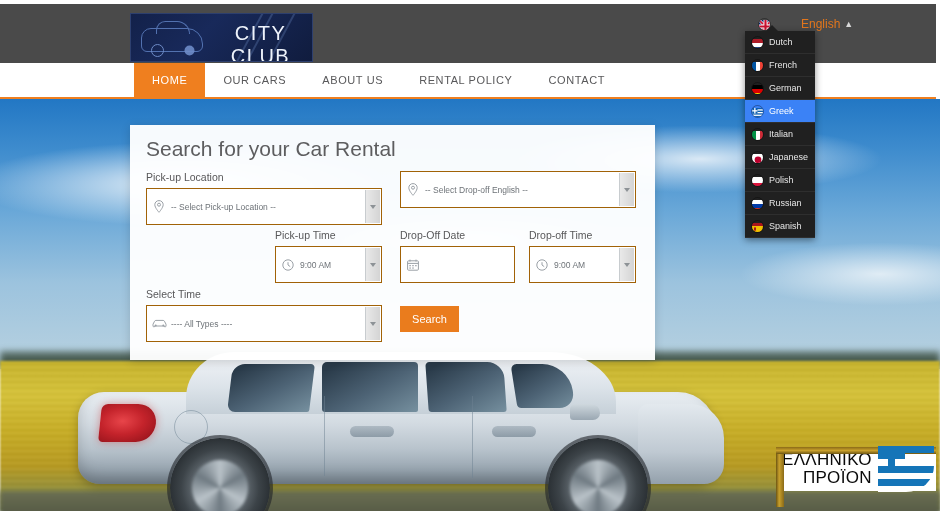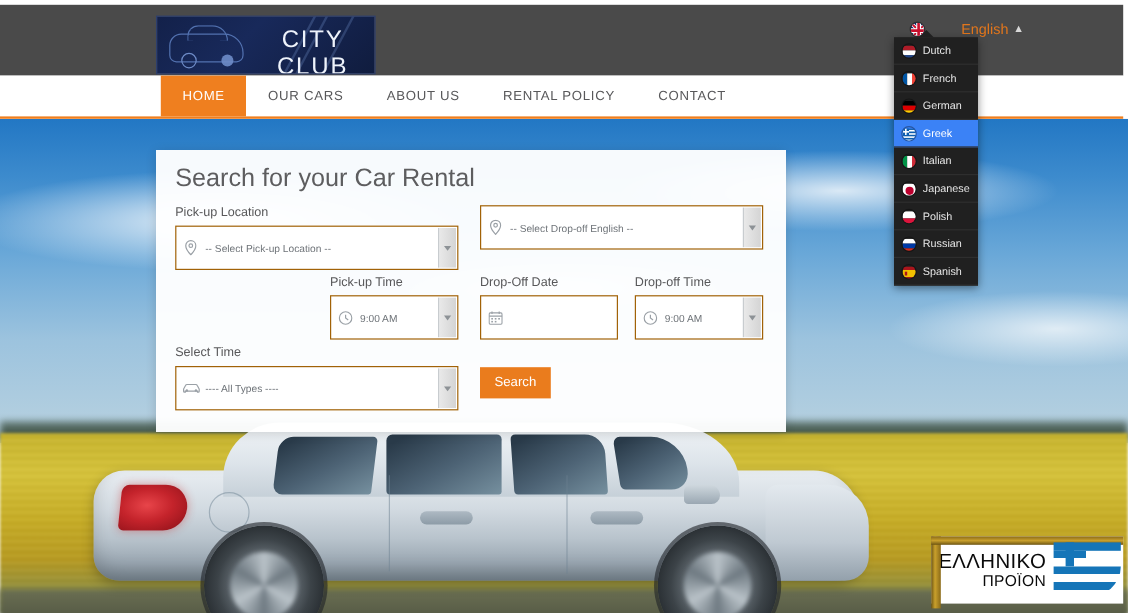--- a/index.html
+++ b/index.html
@@ -205,26 +205,26 @@
   .fg-type { left: 16px; top: 163px; width: 236px; }
 
   .search-btn {
     position: absolute; left: 270px; top: 181px; width: 59px; height: 26px;
     background: #ea7c1d; color: #fff; border: none; font-size: 11px;
     cursor: pointer; font-family: "Liberation Sans", sans-serif;
   }
 
   
   .badge {
-    position: absolute; left: 776px; top: 447px; width: 160px; height: 56px;
+    position: absolute; left: 776px; top: 447px; width: 160px; height: 44px;
     background: #ffffff; display: flex; align-items: center; padding: 4px 6px;
   }
   .badge-text { flex: 1; text-align: right; padding-right: 6px; line-height: 1.05; color: #0a0a0a; }
   .badge-l1 { font-size: 17px; letter-spacing: .3px; }
-  .badge-l2 { font-size: 13px; letter-spacing: .3px; }
+  .badge-l2 { font-size: 17px; letter-spacing: .3px; }
   .badge-flag { position: relative; width: 56px; height: 46px; flex: 0 0 56px; }
   .bf-row { position: absolute; left: 0; width: 56px; height: 6.6px; background: #1575b8; }
   .bf-cross-h { position: absolute; left: 0; top: 6.6px; width: 27px; height: 6.6px; background: #1575b8; }
   .bf-cross-v { position: absolute; left: 10px; top: 0; width: 7px; height: 20px; background: #1575b8; }
   .bf-arc {
     position: absolute; left: 0; top: 20px; width: 56px; height: 26px;
     background:
       repeating-linear-gradient(to bottom, #1575b8 0 6.6px, #ffffff 6.6px 13.2px);
     border-bottom-right-radius: 28px 26px; border-bottom-left-radius: 0;
   }

